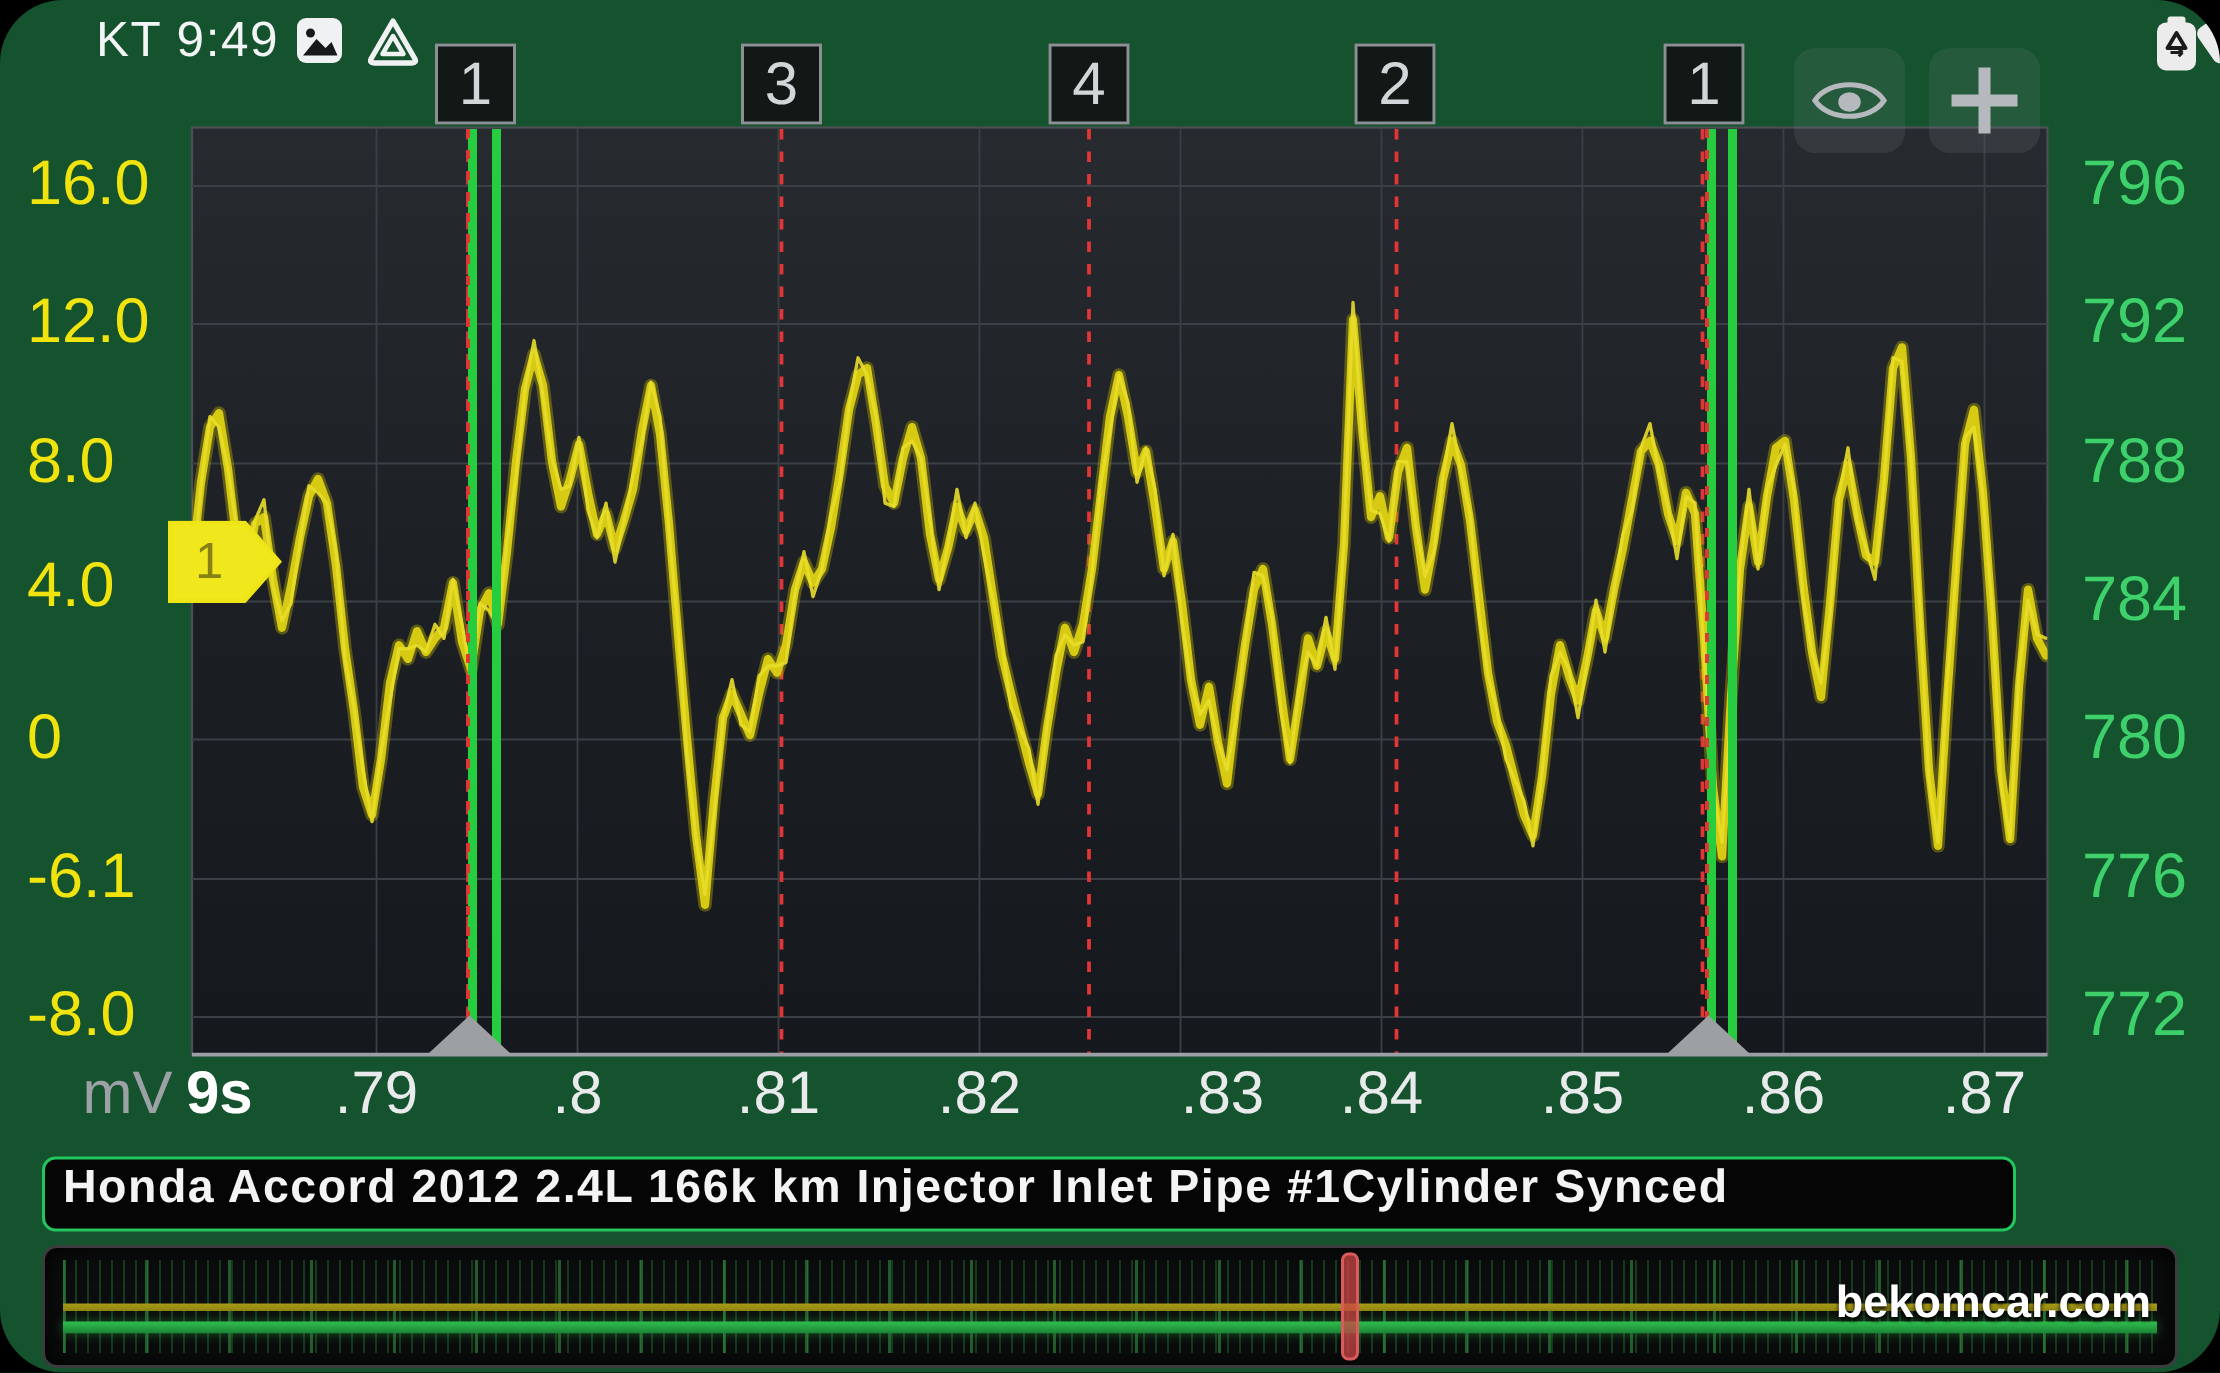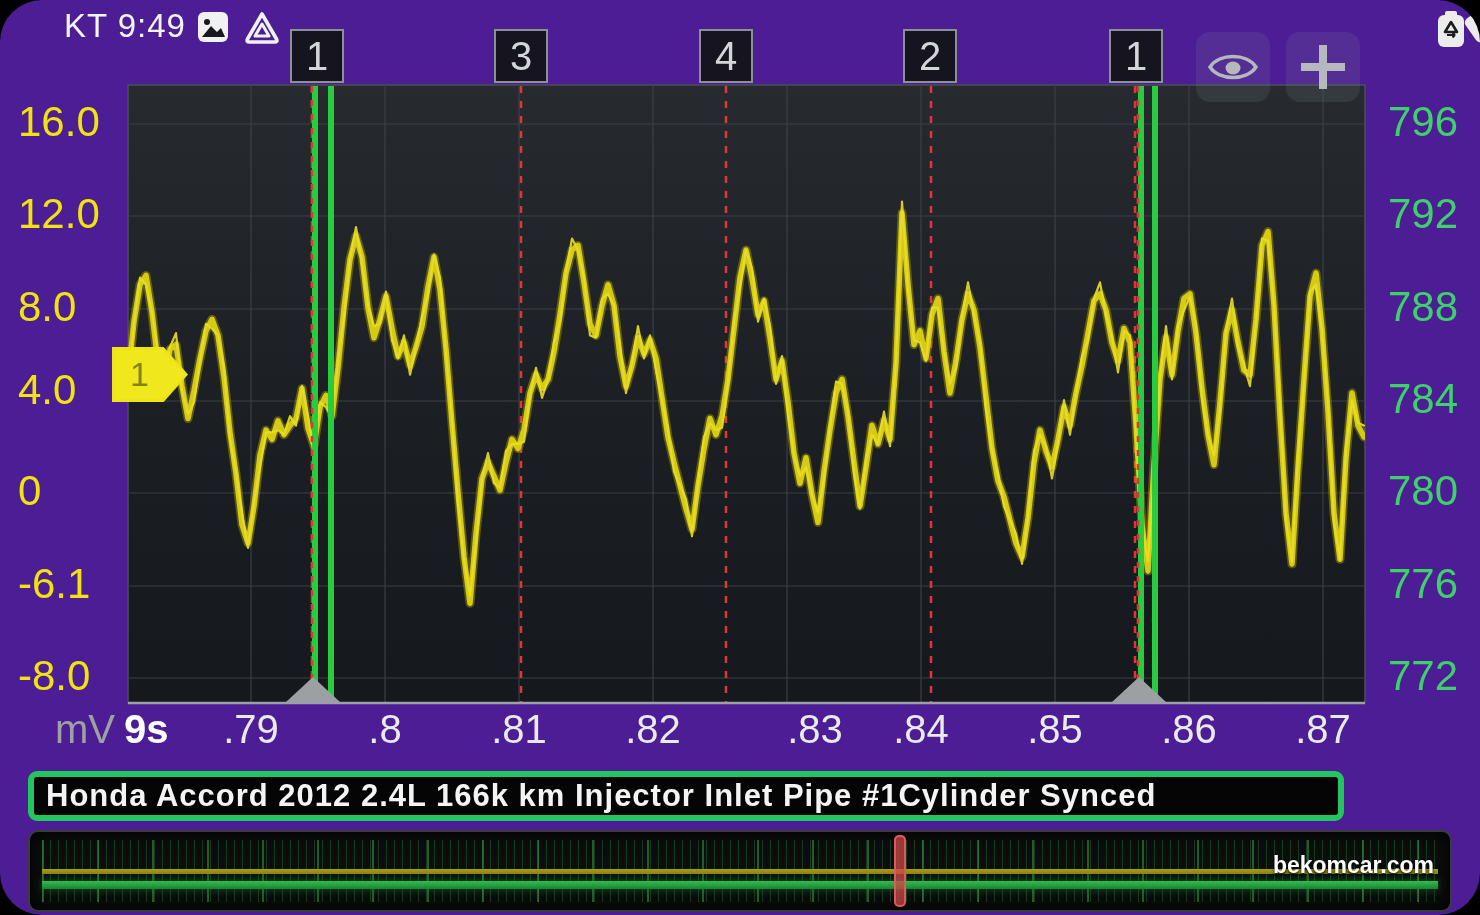--- a/index.html
+++ b/index.html
@@ -1,17 +1,17 @@
 <!DOCTYPE html>
 <html><head>
 <meta charset="utf-8">
 <style>
   html,body{margin:0;padding:0;background:#000;}
   body{width:1480px;height:915px;overflow:hidden;font-family:"Liberation Sans","DejaVu Sans",sans-serif;}
-  .screen{position:relative;width:1480px;height:915px;background:#4c1d95;border-radius:42px;overflow:hidden;}
+  .screen{position:relative;width:1480px;height:915px;background:#14532d;border-radius:42px;overflow:hidden;}
   #scope-svg{position:absolute;left:0;top:0;}
 
   
   .statusbar{position:absolute;left:0;top:0;width:100%;height:52px;}
   .status-time{position:absolute;left:64px;top:7px;color:#f3f4f5;font-size:33px;letter-spacing:1px;}
   .sicon{position:absolute;top:11px;}
   .sicon.gallery{left:197px;}
   .sicon.saver{left:243px;}
   .sicon.battery{left:1436px;top:9px;}
   .edge-icon{position:absolute;left:1469px;top:13px;width:20px;height:28px;background:#ececec;border-radius:5px;transform:rotate(-35deg);}
@@ -44,37 +44,37 @@
   .chmark::before{content:"";position:absolute;inset:3px;background:#f5ec25;
     clip-path:polygon(0 0,68% 0,100% 50%,68% 100%,0 100%);opacity:.45;}
 
   
   .meas{position:absolute;left:1166px;color:#d2d6d8;font-size:38px;letter-spacing:0.5px;text-shadow:0 1px 2px #000;}
   .meas.dt{top:589px;}
   .meas.rpm{top:645px;}
 
   
   .titlebar{position:absolute;left:28px;top:771px;width:1316px;height:50px;box-sizing:border-box;
-    background:#050505;border:6px solid #22c55e;border-radius:9px;
-    display:flex;align-items:center;}
+    background:#050505;border:2px solid #22c55e;border-radius:9px;
+    display:flex;align-items:flex-start;}
   .titlebar span{color:#f4f4f4;font-size:31px;font-weight:700;letter-spacing:1px;margin-left:12px;white-space:nowrap;}
 
   
   .strip{position:absolute;left:28px;top:830px;width:1424px;height:82px;box-sizing:border-box;
     background:#0c0d0e;border:2px solid #3a3c3e;border-radius:10px;box-shadow:inset 0 0 20px #000;overflow:hidden;}
   .strip-ticks{position:absolute;left:12px;right:12px;top:8px;bottom:8px;
     background:
       repeating-linear-gradient(90deg, rgba(46,165,62,0.30) 0 1.5px, transparent 1.5px 8px),
       repeating-linear-gradient(90deg, rgba(70,210,90,0.40) 0 2px, transparent 2px 55px);}
   .strip-yellow{position:absolute;left:12px;right:12px;top:37px;height:5px;background:linear-gradient(#a89b16,#8f8412);}
   .strip-green{position:absolute;left:12px;right:12px;top:49px;height:8px;
     background:linear-gradient(#2fbf4f,#1c8234);box-shadow:0 0 8px rgba(40,160,60,.5);}
   .strip-marker{position:absolute;top:3px;width:12px;height:72px;box-sizing:border-box;
     background:rgba(205,70,70,0.75);border:2px solid #d95b5b;border-radius:5px;}
-  .watermark{position:absolute;right:16px;top:20px;color:#ffffff;font-size:23px;font-weight:700;text-shadow:0 2px 3px #000;}
+  .watermark{position:absolute;right:16px;top:20px;color:#ffffff;font-size:30px;font-weight:700;text-shadow:0 2px 3px #000;}
 </style>
 </head>
 <body>
 
 <div class="screen">
 
   <svg id="scope-svg" width="1480" height="915" viewBox="0 0 1480 915">
       <defs>
         <linearGradient id="pg" x1="0" y1="0" x2="0" y2="1">
           <stop offset="0%" stop-color="#272b30"></stop>

